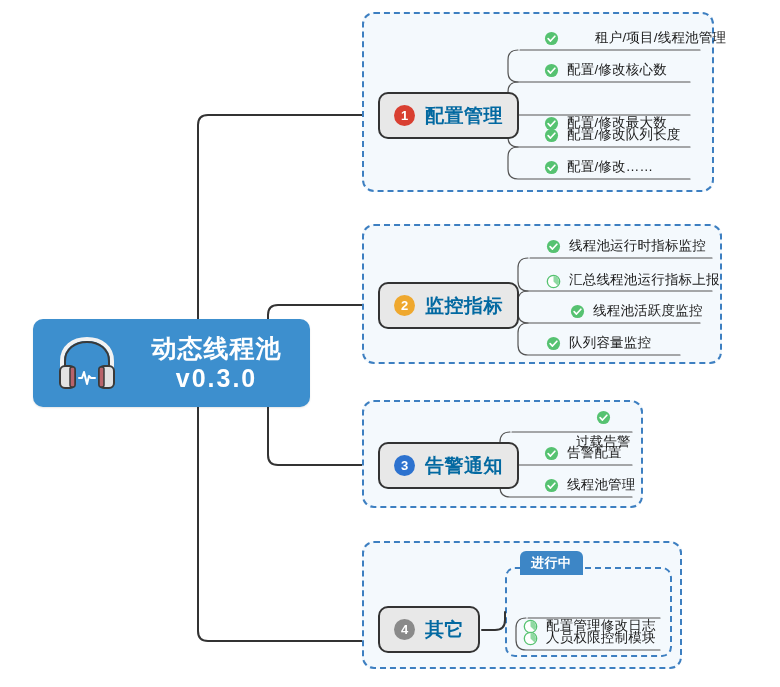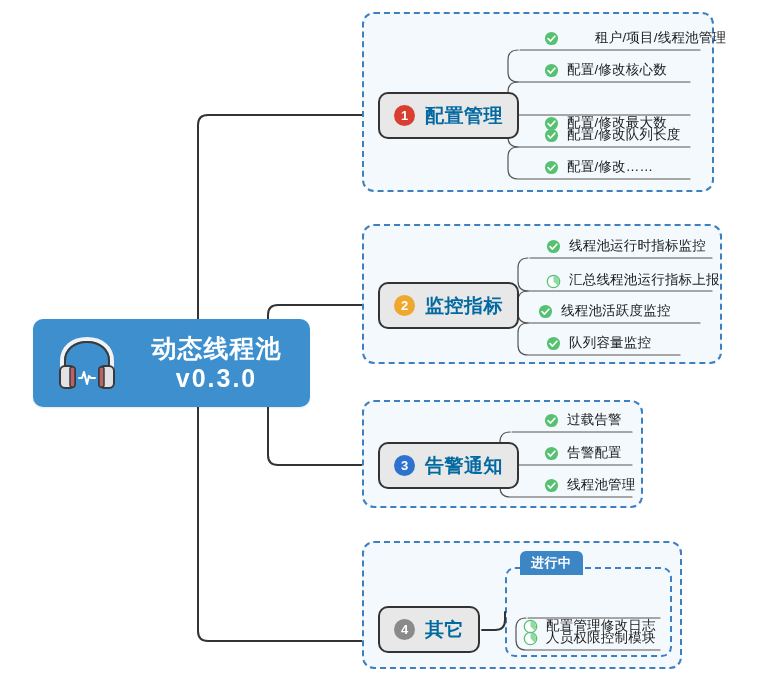--- a/index.html
+++ b/index.html
@@ -284,36 +284,36 @@
         </svg></span>
     <span class="leaf-text">线程池运行时指标监控</span>
   </div>
   <div class="leaf" style="left:546px; top:269px;align-items:flex-end;">
     <span class="leaf-icon"><svg viewBox="0 0 16 16" width="15" height="15">
           <circle cx="8" cy="8" r="6.6" fill="#ffffff" stroke="#56c271" stroke-width="1.4"></circle>
           <path d="M8 8 L8 2.2 A5.8 5.8 0 0 1 12.1 12.1 Z" fill="#8fd9a2"></path>
         </svg></span>
     <span class="leaf-text">汇总线程池运行指标上报</span>
   </div>
-  <div class="leaf" style="left:538px; top:301px;">
+  <div class="leaf" style="left:570px; top:301px;">
     <span class="leaf-icon"><svg viewBox="0 0 16 16" width="15" height="15">
           <circle cx="8" cy="8" r="7" fill="#56c271"></circle>
           <path d="M4.4 8.2 L6.9 10.7 L11.6 5.6" fill="none" stroke="#ffffff" stroke-width="1.8" stroke-linecap="round" stroke-linejoin="round"></path>
         </svg></span>
     <span class="leaf-text">线程池活跃度监控</span>
   </div>
   <div class="leaf" style="left:546px; top:333px;">
     <span class="leaf-icon"><svg viewBox="0 0 16 16" width="15" height="15">
           <circle cx="8" cy="8" r="7" fill="#56c271"></circle>
           <path d="M4.4 8.2 L6.9 10.7 L11.6 5.6" fill="none" stroke="#ffffff" stroke-width="1.8" stroke-linecap="round" stroke-linejoin="round"></path>
         </svg></span>
     <span class="leaf-text">队列容量监控</span>
   </div>
 
-  <div class="leaf" style="left:544px; top:410px;">
+  <div class="leaf" style="left:576px; top:410px;flex-direction:column;">
     <span class="leaf-icon"><svg viewBox="0 0 16 16" width="15" height="15">
           <circle cx="8" cy="8" r="7" fill="#56c271"></circle>
           <path d="M4.4 8.2 L6.9 10.7 L11.6 5.6" fill="none" stroke="#ffffff" stroke-width="1.8" stroke-linecap="round" stroke-linejoin="round"></path>
         </svg></span>
     <span class="leaf-text">过载告警</span>
   </div>
   <div class="leaf" style="left:544px; top:443px;">
     <span class="leaf-icon"><svg viewBox="0 0 16 16" width="15" height="15">
           <circle cx="8" cy="8" r="7" fill="#56c271"></circle>
           <path d="M4.4 8.2 L6.9 10.7 L11.6 5.6" fill="none" stroke="#ffffff" stroke-width="1.8" stroke-linecap="round" stroke-linejoin="round"></path>

